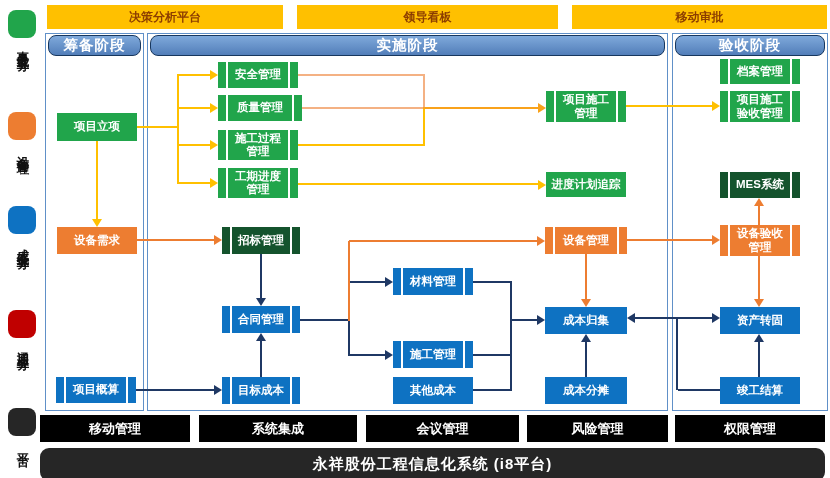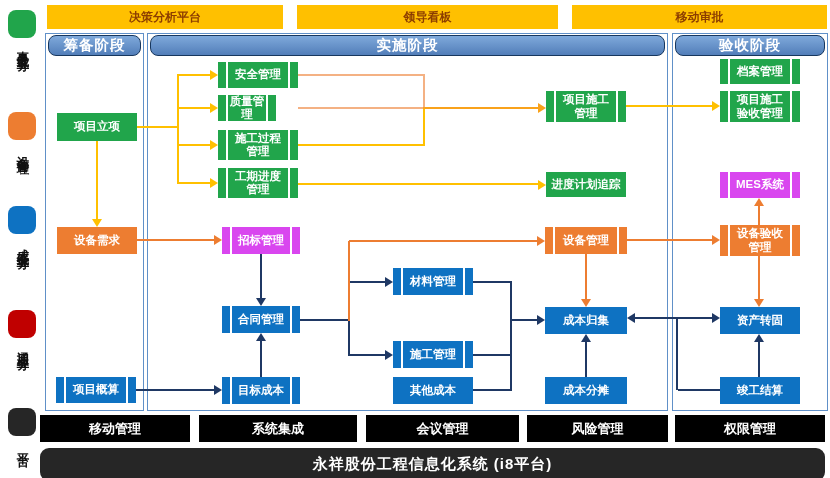--- a/index.html
+++ b/index.html
@@ -21,21 +21,21 @@
            background:linear-gradient(180deg,#7FA9DB 0%,#527EB9 100%);color:#fff;font-size:14.5px;
            font-weight:bold;display:flex;align-items:center;justify-content:center;box-sizing:border-box;letter-spacing:1px;}
 
   
   .box{position:absolute;display:flex;gap:2px;color:#fff;font-weight:bold;font-size:11.5px;
        line-height:1.15;text-align:center;}
   .box .strip{flex:0 0 8px;}
   .box .body{flex:1;display:flex;align-items:center;justify-content:center;white-space:pre-line;padding:0 1px;}
   .c-green .strip,.c-green .body{background:#21A54B;}
   .c-orange .strip,.c-orange .body{background:#ED7D31;}
-  .c-salmon .strip,.c-salmon .body{background:#d946ef;}
+  .c-salmon .strip,.c-salmon .body{background:#14532d;}
   .c-blue .strip,.c-blue .body{background:#0E72C2;}
 
   
   .line{position:absolute;}
   .ah{position:absolute;width:0;height:0;}
   .ah-r{border-top:5px solid transparent;border-bottom:5px solid transparent;border-left:8px solid #000;}
   .ah-l{border-top:5px solid transparent;border-bottom:5px solid transparent;border-right:8px solid #000;}
   .ah-d{border-left:5px solid transparent;border-right:5px solid transparent;border-top:8px solid #000;}
   .ah-u{border-left:5px solid transparent;border-right:5px solid transparent;border-bottom:8px solid #000;}
 
@@ -150,21 +150,21 @@
       <div class="strip"></div>
       <div class="body">项目概算</div>
       <div class="strip"></div>
     </div>
 
   <div class="box c-green" style="left:218px;top:62px;width:80px;height:26px;">
       <div class="strip"></div>
       <div class="body">安全管理</div>
       <div class="strip"></div>
     </div>
-  <div class="box c-green" style="left:218px;top:95px;width:58px;height:26px;">
+  <div class="box c-green" style="left:218px;top:95px;width:84px;height:26px;">
       <div class="strip"></div>
       <div class="body">质量管理</div>
       <div class="strip"></div>
     </div>
   <div class="box c-green" style="left:218px;top:130px;width:80px;height:30px;">
       <div class="strip"></div>
       <div class="body">施工过程
 管理</div>
       <div class="strip"></div>
     </div>

